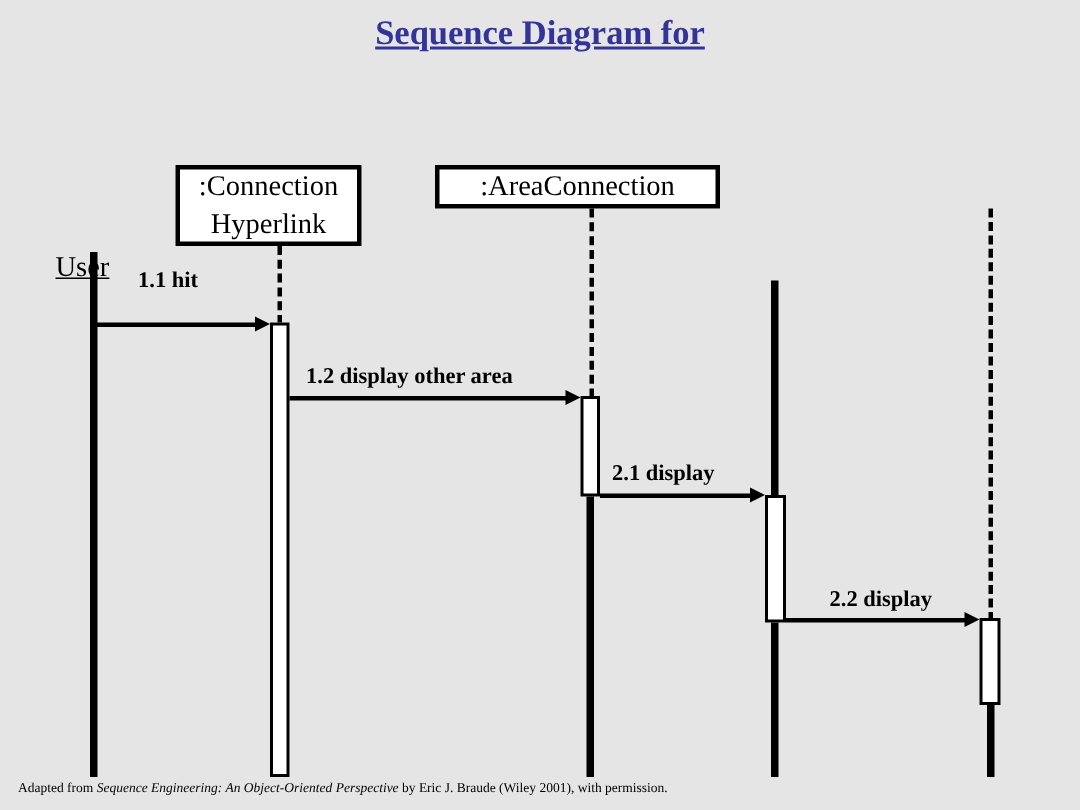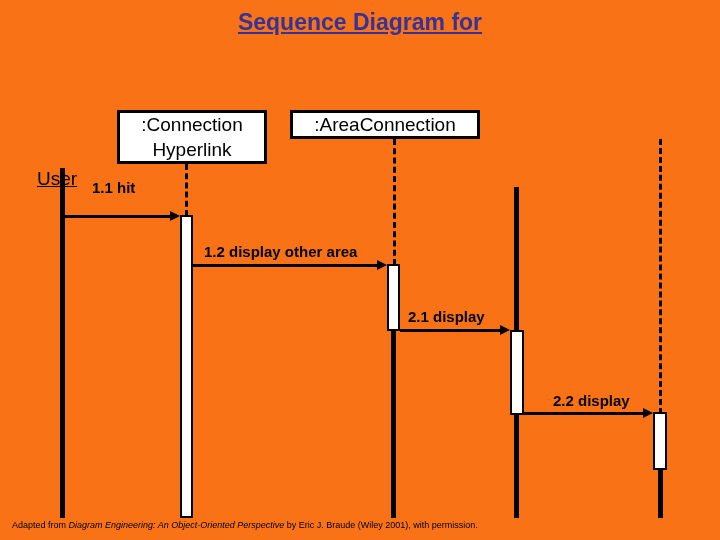--- a/index.html
+++ b/index.html
@@ -4,23 +4,23 @@
 <style>
   html, body {
     margin: 0;
     padding: 0;
     background: #ffffff;
   }
   #canvas {
     position: relative;
     width: 720px;
     height: 540px;
-    background: #f97316;
+    background: #e5e5e5;
     overflow: hidden;
-    font-family: Liberation Sans, sans-serif;
+    font-family: Liberation Serif, serif;
   }
 
   
   .title-block {
     position: absolute;
     left: 0;
     top: 8px;
     width: 720px;
     text-align: center;
     color: #333399;
@@ -120,21 +120,21 @@
   <div class="title-block">
     <div class="title-line">
       <span class="title-u">Sequence Diagram for</span>
     </div>
   </div>
 
   <div class="actor-label" style="left:37px; top:136px;">
     <span>User</span>
   </div>
 
-  <div class="obj-box" style="left:117px; top:110px; width:150px; height:54px;">
+  <div class="obj-box" style="left:117px; top:110px; width:124px; height:54px;">
     <span>:Connection</span>
     <span>Hyperlink</span>
   </div>
 
   <div class="obj-box" style="left:290px; top:110px; width:190px; height:29px;">
     <span>:AreaConnection</span>
   </div>
 
 
 
@@ -172,16 +172,16 @@
 
   <div class="msg-label" style="left:408px; top:308px;">2.1 display</div>
   <div class="msg-line" style="left:400px; top:329px; width:102px;"></div>
   <div class="msg-head" style="left:500px; top:325px;"></div>
 
   <div class="msg-label" style="left:553px; top:392px;">2.2  display</div>
   <div class="msg-line" style="left:524px; top:412px; width:121px;"></div>
   <div class="msg-head" style="left:643px; top:408px;"></div>
 
   <div class="footer">
-    <span>Adapted from </span><i>Diagram Engineering: An Object-Oriented Perspective</i><span> by Eric J. Braude (Wiley 2001), with permission.</span>
+    <span>Adapted from </span><i>Sequence Engineering: An Object-Oriented Perspective</i><span> by Eric J. Braude (Wiley 2001), with permission.</span>
   </div>
 
 </div>
 
 </body></html>

